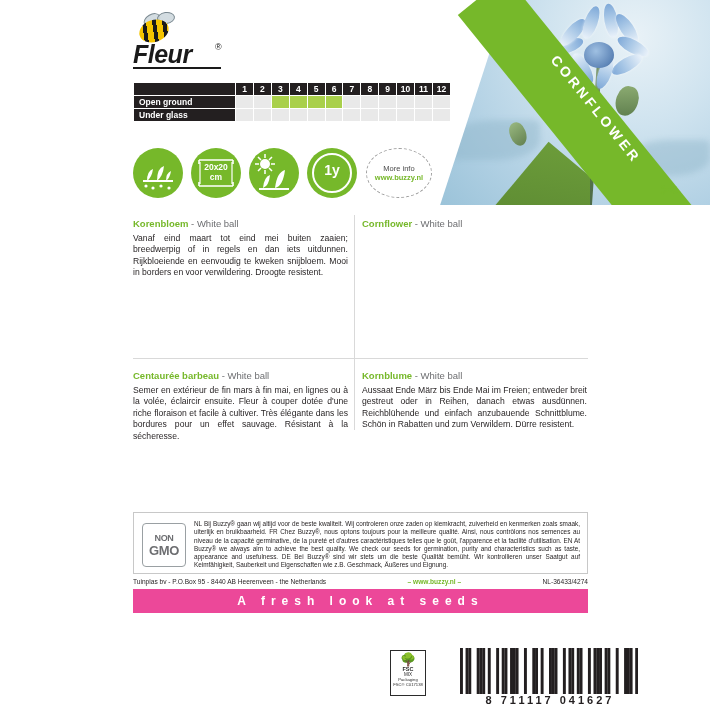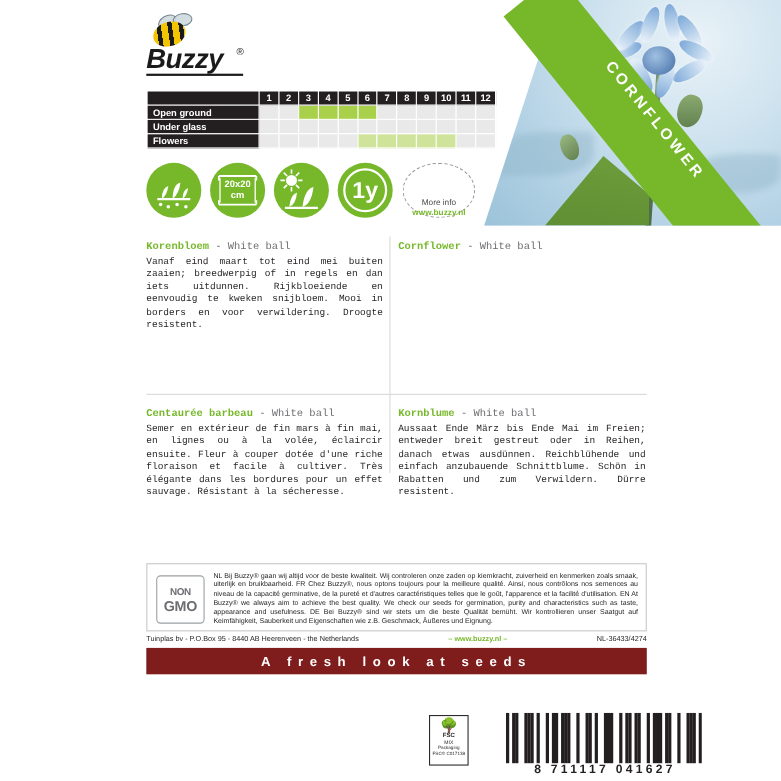--- a/index.html
+++ b/index.html
@@ -148,36 +148,36 @@
   .ic1 { left:0; }
   .ic2 { left:58px; }
   .ic3 { left:116px; }
   .ic4 { left:174px; }
   .size-text {
     position:absolute; top:14px; left:0; width:50px; text-align:center;
     color:#ffffff; font-size:8.5px; font-weight:bold; line-height:10px;
   }
   .y-text {
     position:absolute; top:14px; left:0; width:50px; text-align:center;
-    color:#ffffff; font-size:21px; font-weight:bold;
+    color:#ffffff; font-size:14px; font-weight:bold;
   }
   .moreinfo {
     position:absolute; left:233px; top:0; width:66px; height:50px;
     border:1px dashed #9b9b9b; border-radius:50%;
-    display:flex; flex-direction:column; align-items:center; justify-content:flex-end;
+    display:flex; flex-direction:column; align-items:center; justify-content:center;
     text-align:center;
   }
   .moreinfo .mi1 { font-size:7.5px; color:#4a4a4a; }
   .moreinfo .mi2 { font-size:7.5px; color:#76b82a; font-weight:bold; }
 
   
   .scissors { position:absolute; left:660px; top:178px; color:#76b82a; font-size:22px;}
 
   
-  .desc { position:absolute; width:215px;font-family:Liberation Mono, monospace; }
+  .desc { position:absolute; width:215px; }
   .d1 { left:133px; top:218px; }
   .d2 { left:362px; top:218px; width:225px; }
   .d3 { left:133px; top:370px; }
   .d4 { left:362px; top:370px; width:225px; }
   .desc h3 { margin:0 0 4px 0; font-size:9.5px; }
   .desc h3 .name { color:#76b82a; font-weight:bold; }
   .desc h3 .var { color:#6d6e71; font-weight:normal; }
   .desc p {
     margin:0; font-size:8.6px; line-height:11.4px; text-align:justify; color:#231f20;
   }
@@ -208,21 +208,21 @@
   }
 
   .addr {
     position:absolute; left:133px; top:578px; width:455px;
     font-size:6.6px; color:#231f20; display:flex; justify-content:space-between;
   }
   .addr .web { color:#76b82a; font-weight:bold; }
 
   .blackbar {
     position:absolute; left:133px; top:589px; width:455px; height:24px;
-    background:#7f1d1d; color:#ffffff;
+    background:#ec4899; color:#ffffff;
     display:flex; align-items:center; justify-content:center;
     font-size:12px; letter-spacing:6px; font-weight:bold;
   }
 
   
   .fsc {
     position:absolute; left:390px; top:650px; width:36px; height:46px;
     border:1px solid #2b2b2b; color:#2b2b2b;
     display:flex; flex-direction:column; align-items:center; padding-top:2px;
   }
@@ -268,21 +268,21 @@
   <div class="diag-band">
     <span class="band-text">CORNFLOWER</span>
   </div>
 
   <div class="scissors">✂</div>
 
   <div class="logo">
     <div class="bee-wing" style="left:10px;top:-4px;transform:rotate(-30deg);"></div>
     <div class="bee-wing" style="left:24px;top:-6px;transform:rotate(-8deg);"></div>
     <div class="bee-body"></div>
-    <div class="brandword">Buzzy</div>
+    <div class="brandword">Fleur</div>
     <div class="brand-r">®</div>
     <div class="brand-underline"></div>
   </div>
 
   <div class="calendar">
     <table class="cal">
       <thead>
         <tr>
           <th class="rowlabel"></th>
           <th>1</th>
@@ -321,35 +321,20 @@
             <td class="cell"></td>
             <td class="cell"></td>
             <td class="cell"></td>
           <td class="cell"></td>
             <td class="cell"></td>
             <td class="cell"></td>
             <td class="cell"></td>
           <td class="cell"></td>
             <td class="cell"></td>
             <td class="cell"></td>
-            <td class="cell"></td>
-        </tr>
-        <tr>
-          <td class="rowlabel">Flowers</td>
-          <td class="cell"></td>
-            <td class="cell"></td>
-            <td class="cell"></td>
-            <td class="cell"></td>
-          <td class="cell"></td>
-          <td class="cell on2"></td>
-            <td class="cell on2"></td>
-            <td class="cell on2"></td>
-          <td class="cell on2"></td>
-            <td class="cell on2"></td>
-          <td class="cell"></td>
             <td class="cell"></td>
         </tr>
       </tbody>
     </table>
   </div>
 
   <div class="icons">
     <div class="ic ic1">
       <svg width="50" height="50" viewBox="0 0 50 50" aria-hidden="true">
         <path d="M10 33 h30" stroke="#fff" stroke-width="2" fill="none"></path>

